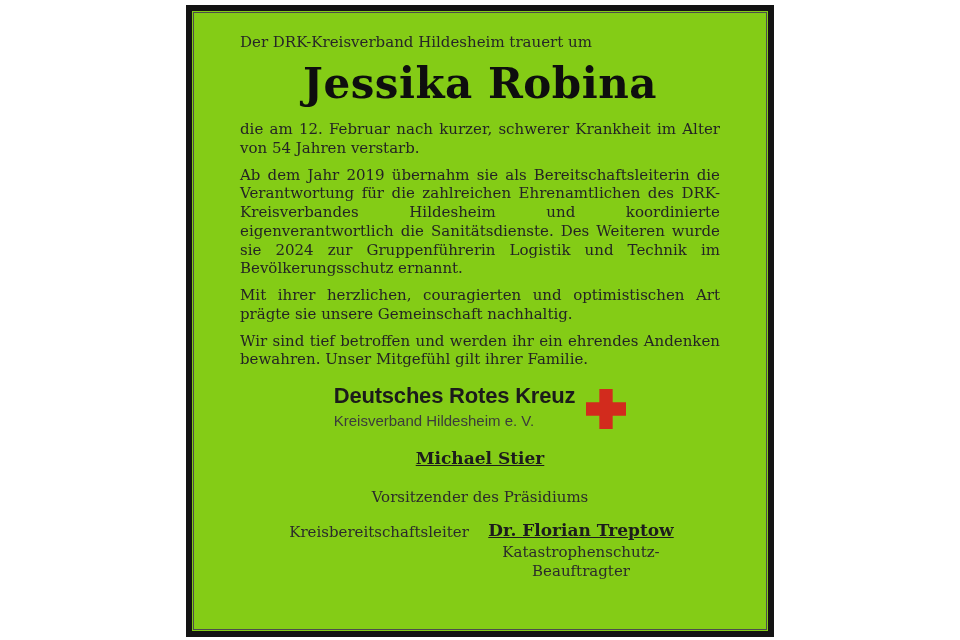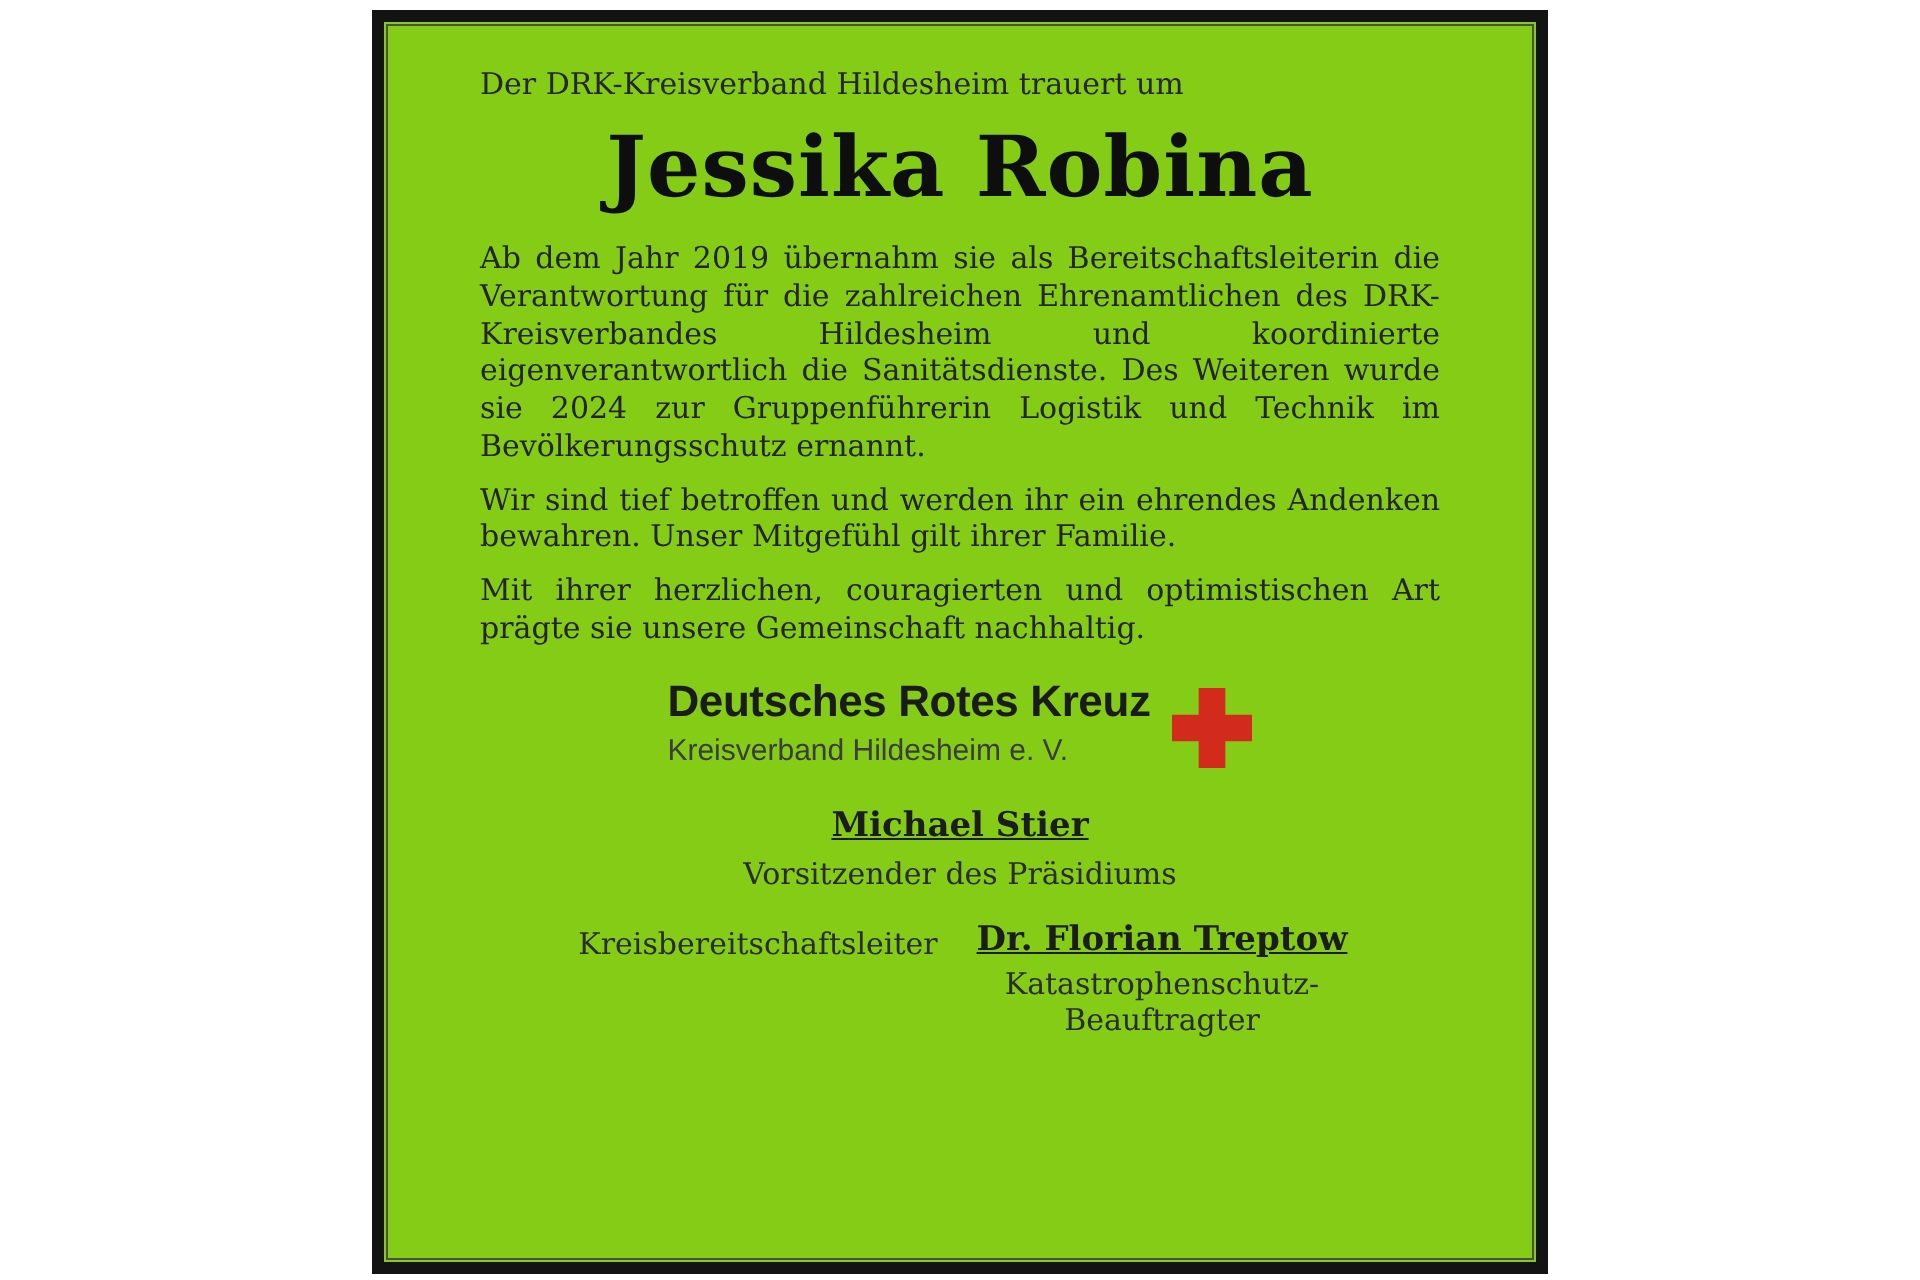--- a/index.html
+++ b/index.html
@@ -71,21 +71,21 @@
   .cross svg { display: block; width: 40px; height: 40px; }
   .sig-center { text-align: center; margin-top: 19px; }
   .sig-name {
     font-size: 17px;
     font-weight: bold;
     color: #1c1c1c;
     text-decoration: underline;
   }
   .sig-title {
     font-size: 15px;
-    margin-top: 5px;
+    margin-top: 20px;
     color: #2b2b2b;
   }
   .sig-row {
     display: flex;
     margin-top: 14px;
     padding: 0 38px;
   }
   .sig-col { flex: 1; text-align: center; }
   .sig-col .sig-title { max-width: 180px; margin: 3px auto 0; line-height: 1.25; }
 </style>
@@ -94,23 +94,24 @@
 
 <div class="frame">
   <div class="frame-inner">
     <div class="content">
 
       <p class="intro">Der DRK-Kreisverband Hildesheim trauert um</p>
 
       <div class="deceased-name">Jessika Robina</div>
 
       <div class="obit-text">
+        <p>die am 12. Februar nach kurzer, schwerer Krankheit im Alter von 54 Jahren verstarb.</p>
         <p>Ab dem Jahr 2019 übernahm sie als Bereitschaftsleiterin die Verantwortung für die zahlreichen Ehrenamtlichen des DRK-Kreisverbandes Hildesheim und koordinierte eigenverantwortlich die Sanitätsdienste. Des Weiteren wurde sie 2024 zur Gruppenführerin Logistik und Technik im Bevölkerungsschutz ernannt.</p>
+        <p>Mit ihrer herzlichen, couragierten und optimistischen Art prägte sie unsere Gemeinschaft nachhaltig.</p>
         <p>Wir sind tief betroffen und werden ihr ein ehrendes Andenken bewahren. Unser Mitgefühl gilt ihrer Familie.</p>
-        <p>Mit ihrer herzlichen, couragierten und optimistischen Art prägte sie unsere Gemeinschaft nachhaltig.</p>
       </div>
 
       <div class="org-row">
         <div class="org-text">
           <div class="org-name">Deutsches Rotes Kreuz</div>
           <div class="org-sub">Kreisverband Hildesheim e. V.</div>
         </div>
         <span class="cross">
           <svg viewBox="0 0 30 30" xmlns="http://www.w3.org/2000/svg" aria-hidden="true">
             <path d="M10 0 H20 V10 H30 V20 H20 V30 H10 V20 H0 V10 H10 Z" fill="#d22b1d"></path>

